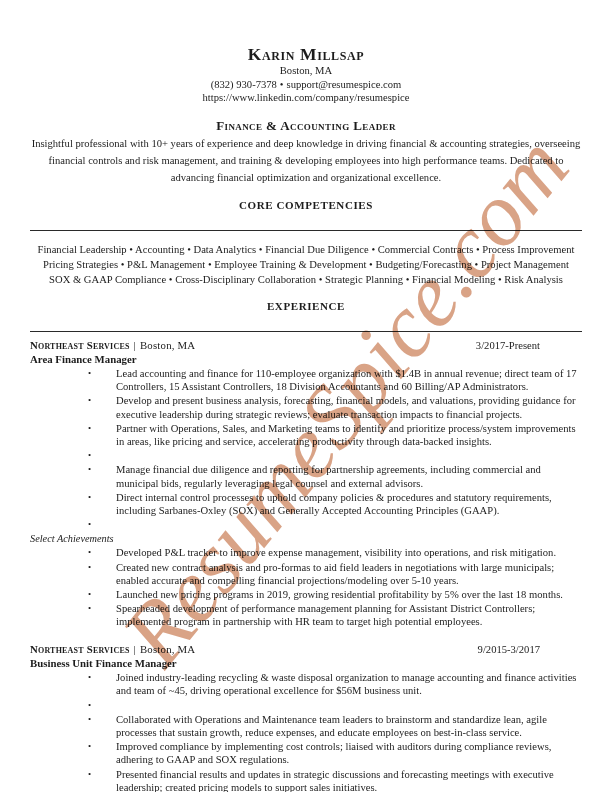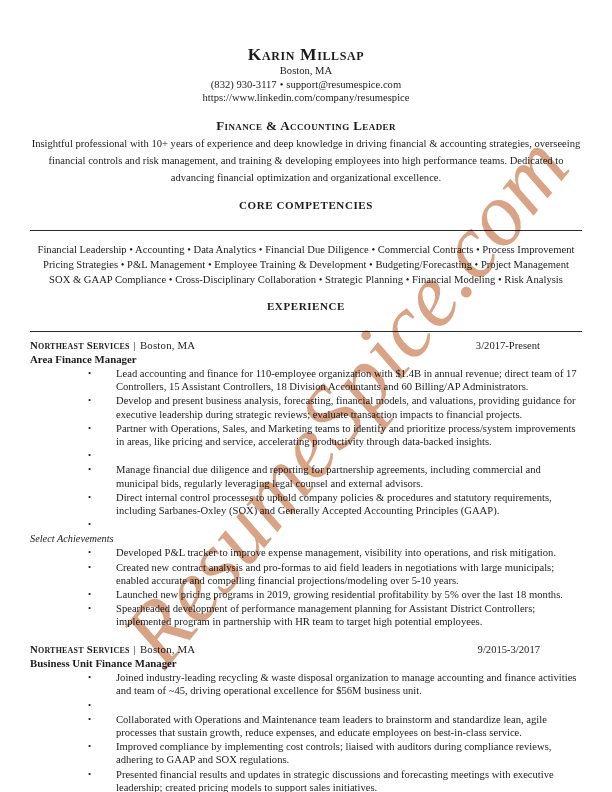--- a/index.html
+++ b/index.html
@@ -123,21 +123,21 @@
 <body>
 
 <div class="page">
 
   <div class="watermark">ResumeSpice.com</div>
 
   <div class="hdr">
     <div class="name">Karin Millsap</div>
     <div class="contact-line">Boston, MA</div>
     <div class="contact-line">
-      <span>(832) 930-3117</span><span class="sep">•</span><a href="#">support@resumespice.com</a>
+      <span>(832) 930-7378</span><span class="sep">•</span><a href="#">support@resumespice.com</a>
     </div>
     <div class="contact-line">
       <a href="#">https://www.linkedin.com/company/resumespice</a>
     </div>
   </div>
 
   <div class="role-title">Finance &amp; Accounting Leader</div>
   <div class="summary">Insightful professional with 10+ years of experience and deep knowledge in driving financial &amp; accounting strategies, overseeing financial controls and risk management, and training &amp; developing employees into high performance teams. Dedicated to advancing financial optimization and organizational excellence.</div>
 
   <div class="section-heading">CORE COMPETENCIES</div>

